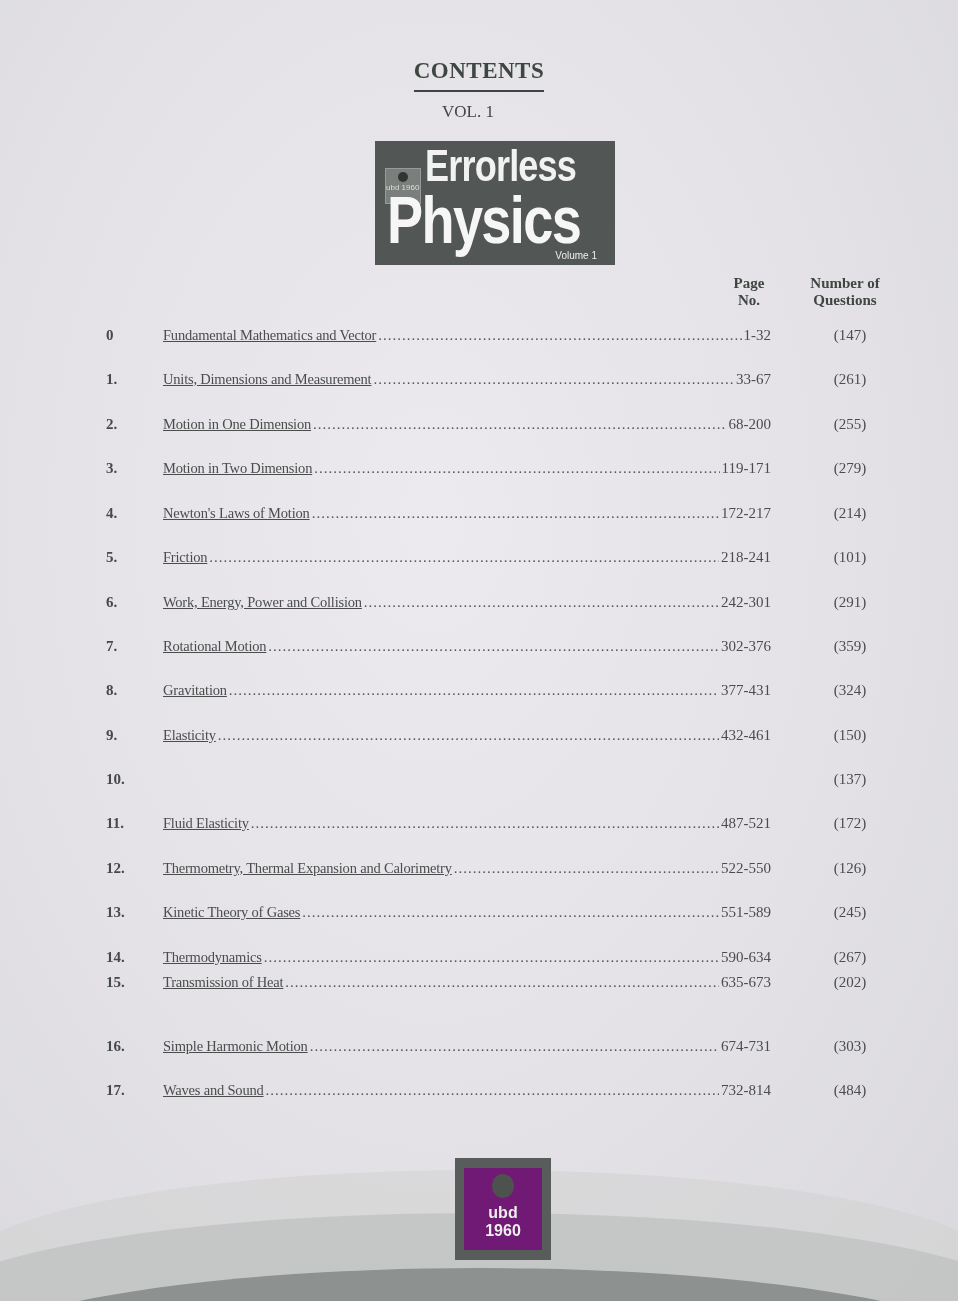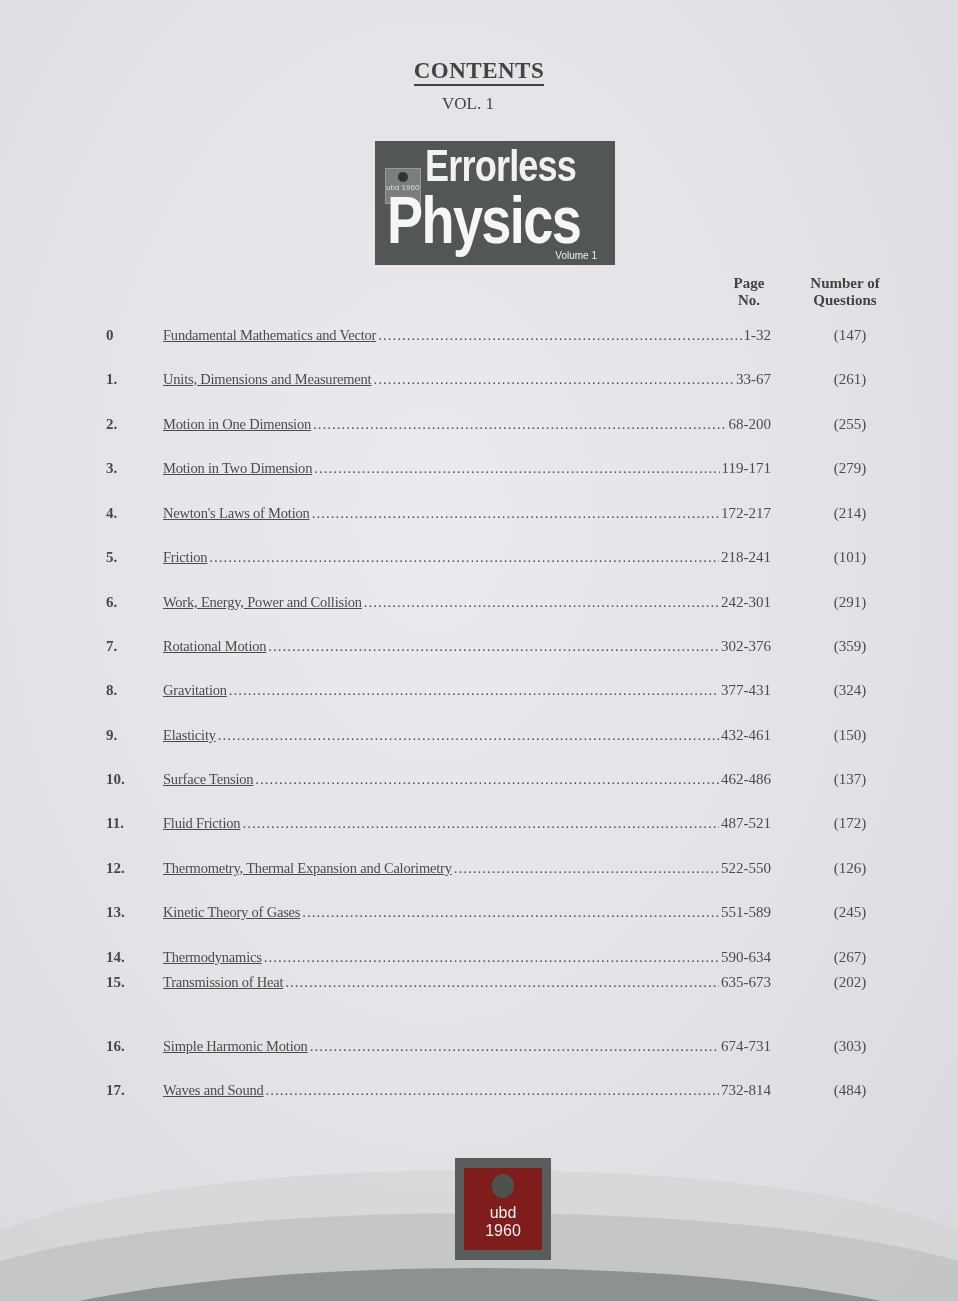--- a/index.html
+++ b/index.html
@@ -3,22 +3,22 @@
 <meta charset="utf-8">
 <style>
   html,body{margin:0;padding:0;}
   body{width:958px;height:1301px;position:relative;overflow:hidden;
     background:#e4e2e6;font-family:"Liberation Serif",serif;color:#3a3d3c;}
   .page{position:absolute;left:0;top:0;width:958px;height:1301px;
     background:
       radial-gradient(ellipse at 45% 40%, #eceaee 0%, #e3e1e5 60%, #d9d8dc 100%);}
   .title{position:absolute;left:0;width:958px;top:58px;text-align:center;
     font-size:23px;font-weight:bold;letter-spacing:0.5px;color:#3d4640;}
-  .title span{border-bottom:2px solid #3d4640;padding-bottom:1px;font-family:Liberation Serif, serif;}
-  .vol{position:absolute;left:0;width:936px;top:94px;text-align:center;font-size:17px;color:#444;}
+  .title span{border-bottom:2px solid #3d4640;padding-bottom:7px;font-family:Liberation Serif, serif;}
+  .vol{position:absolute;left:0;width:936px;top:102px;text-align:center;font-size:17px;color:#444;}
   .logo{position:absolute;left:375px;top:141px;width:240px;height:124px;background:#525654;}
   .logo .badge{position:absolute;left:10px;top:7px;width:34px;height:34px;background:#7a7f7c;
     border:1px solid #999;color:#ddd;font-family:"Liberation Sans",sans-serif;font-size:8px;
     line-height:9px;margin-top:20px;}
   .logo .badge .globe{display:block;margin:3px auto 1px;width:10px;height:10px;border-radius:50%;background:#333;}
   .logo .l1{position:absolute;left:50px;top:0px;font-family:"Liberation Sans",sans-serif;
     font-weight:bold;font-size:44px;color:#f2f2f2;letter-spacing:-1px;transform:scaleX(0.82);transform-origin:left top;}
   .logo .l2{position:absolute;left:12px;top:44px;font-family:"Liberation Sans",sans-serif;
     font-weight:bold;font-size:66px;color:#f6f6f6;letter-spacing:-2px;transform:scaleX(0.82);transform-origin:left top;line-height:70px;}
   .logo .l3{position:absolute;right:18px;bottom:4px;font-family:"Liberation Sans",sans-serif;font-size:10px;color:#eee;}
@@ -31,22 +31,22 @@
   .row .lead .name{color:#4a4d4c;font-size:14.5px;letter-spacing:-0.2px;text-decoration:underline;}
   .row .lead .dots{flex:1;overflow:hidden;color:#555;letter-spacing:1px;margin:0 2px;}
   .row .lead .dots::after{content:"..................................................................................................................................................................................................................";}
   .row .lead .pages{color:#4a4d4c;}
   .row .q{position:absolute;left:800px;width:100px;text-align:center;top:0;color:#4a4d4c;}
   .bottom{position:absolute;left:0;top:1150px;width:958px;height:151px;}
   .wave1{position:absolute;left:-40px;top:20px;width:1040px;height:200px;border-radius:50% 50% 0 0;background:#d2d2d2;opacity:0.6;}
   .wave2{position:absolute;left:-80px;top:63px;width:1120px;height:200px;border-radius:50% 50% 0 0;background:#b9bcbb;opacity:0.6;}
   .wave3{position:absolute;left:-60px;top:118px;width:1080px;height:200px;border-radius:50% 50% 0 0;background:#8d9290;}
   .ubd{position:absolute;left:455px;top:1158px;width:96px;height:102px;background:#585c5a;}
-  .ubd .inner{position:absolute;left:9px;top:10px;width:78px;height:82px;background:#7f1d1d;
-    font-family:"Liberation Sans",sans-serif;font-weight:normal;color:#eee;text-align:center;font-size:16px;line-height:18px;}
+  .ubd .inner{position:absolute;left:9px;top:10px;width:78px;height:82px;background:#701a75;
+    font-family:"Liberation Sans",sans-serif;font-weight:bold;color:#eee;text-align:center;font-size:16px;line-height:18px;}
   .ubd .globe{display:block;margin:6px auto 6px;width:22px;height:24px;border-radius:50%;background:#4e524f;}
 </style>
 </head>
 <body>
 
 <div class="page">
   <div class="title"><span>CONTENTS</span></div>
   <div class="vol">VOL. 1</div>
 
   <div class="logo">
@@ -154,31 +154,26 @@
         <span class="num">9.</span>
         <span class="lead">
           <span class="name">Elasticity</span>
           <span class="dots"></span>
           <span class="pages">432-461</span>
         </span>
         <span class="q">(150)</span>
       </div>
       <div class="row" style="top: 771px;">
         <span class="num">10.</span>
-        <span class="lead">
-          <span class="name">Surface Tension</span>
-          <span class="dots"></span>
-          <span class="pages">462-486</span>
-        </span>
         <span class="q">(137)</span>
       </div>
       <div class="row" style="top: 815px;">
         <span class="num">11.</span>
         <span class="lead">
-          <span class="name">Fluid Friction</span>
+          <span class="name">Fluid Elasticity</span>
           <span class="dots"></span>
           <span class="pages">487-521</span>
         </span>
         <span class="q">(172)</span>
       </div>
       <div class="row" style="top: 860px;">
         <span class="num">12.</span>
         <span class="lead">
           <span class="name">Thermometry, Thermal Expansion and Calorimetry</span>
           <span class="dots"></span>

